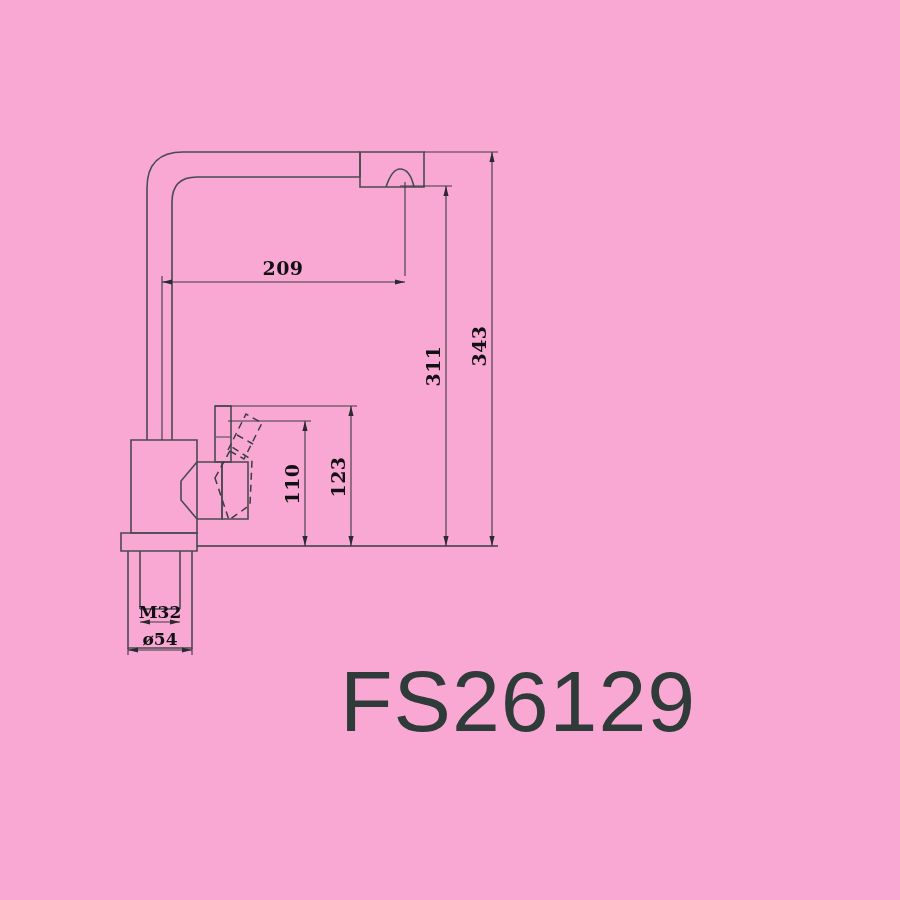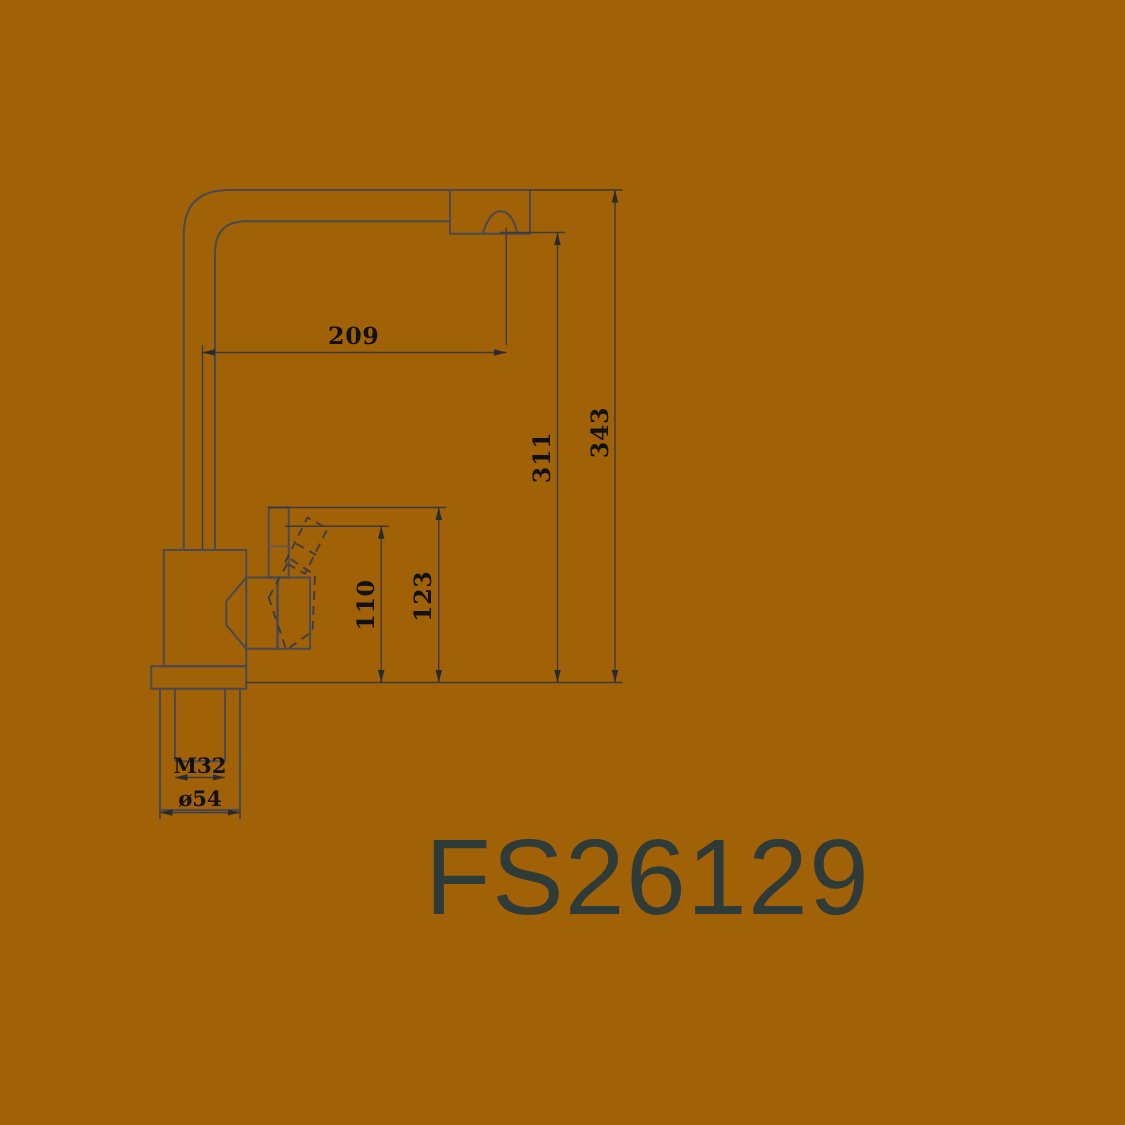--- a/index.html
+++ b/index.html
@@ -80,21 +80,21 @@
     fill: #2e3b38;
     font-family: "Liberation Sans", sans-serif;
     font-weight: 400;
     font-size: 86px;
     letter-spacing: 1px;
   }
 </style>
 </head>
 <body>
 
-<div id="drawing-root" style="background: #a16207;">
+<div id="drawing-root" style="background: #f9a8d4;">
 
   <svg id="tech-drawing" viewBox="0 0 900 900" xmlns="http://www.w3.org/2000/svg">
 
     <defs>
       <marker id="arrL" markerWidth="11" markerHeight="8" refX="10" refY="4" orient="auto" markerUnits="userSpaceOnUse">
         <path d="M10,4 L0,1.4 L0,6.6 Z" class="arrow-fill"></path>
       </marker>
       <marker id="arrR" markerWidth="11" markerHeight="8" refX="1" refY="4" orient="auto" markerUnits="userSpaceOnUse">
         <path d="M1,4 L11,1.4 L11,6.6 Z" class="arrow-fill"></path>
       </marker>

